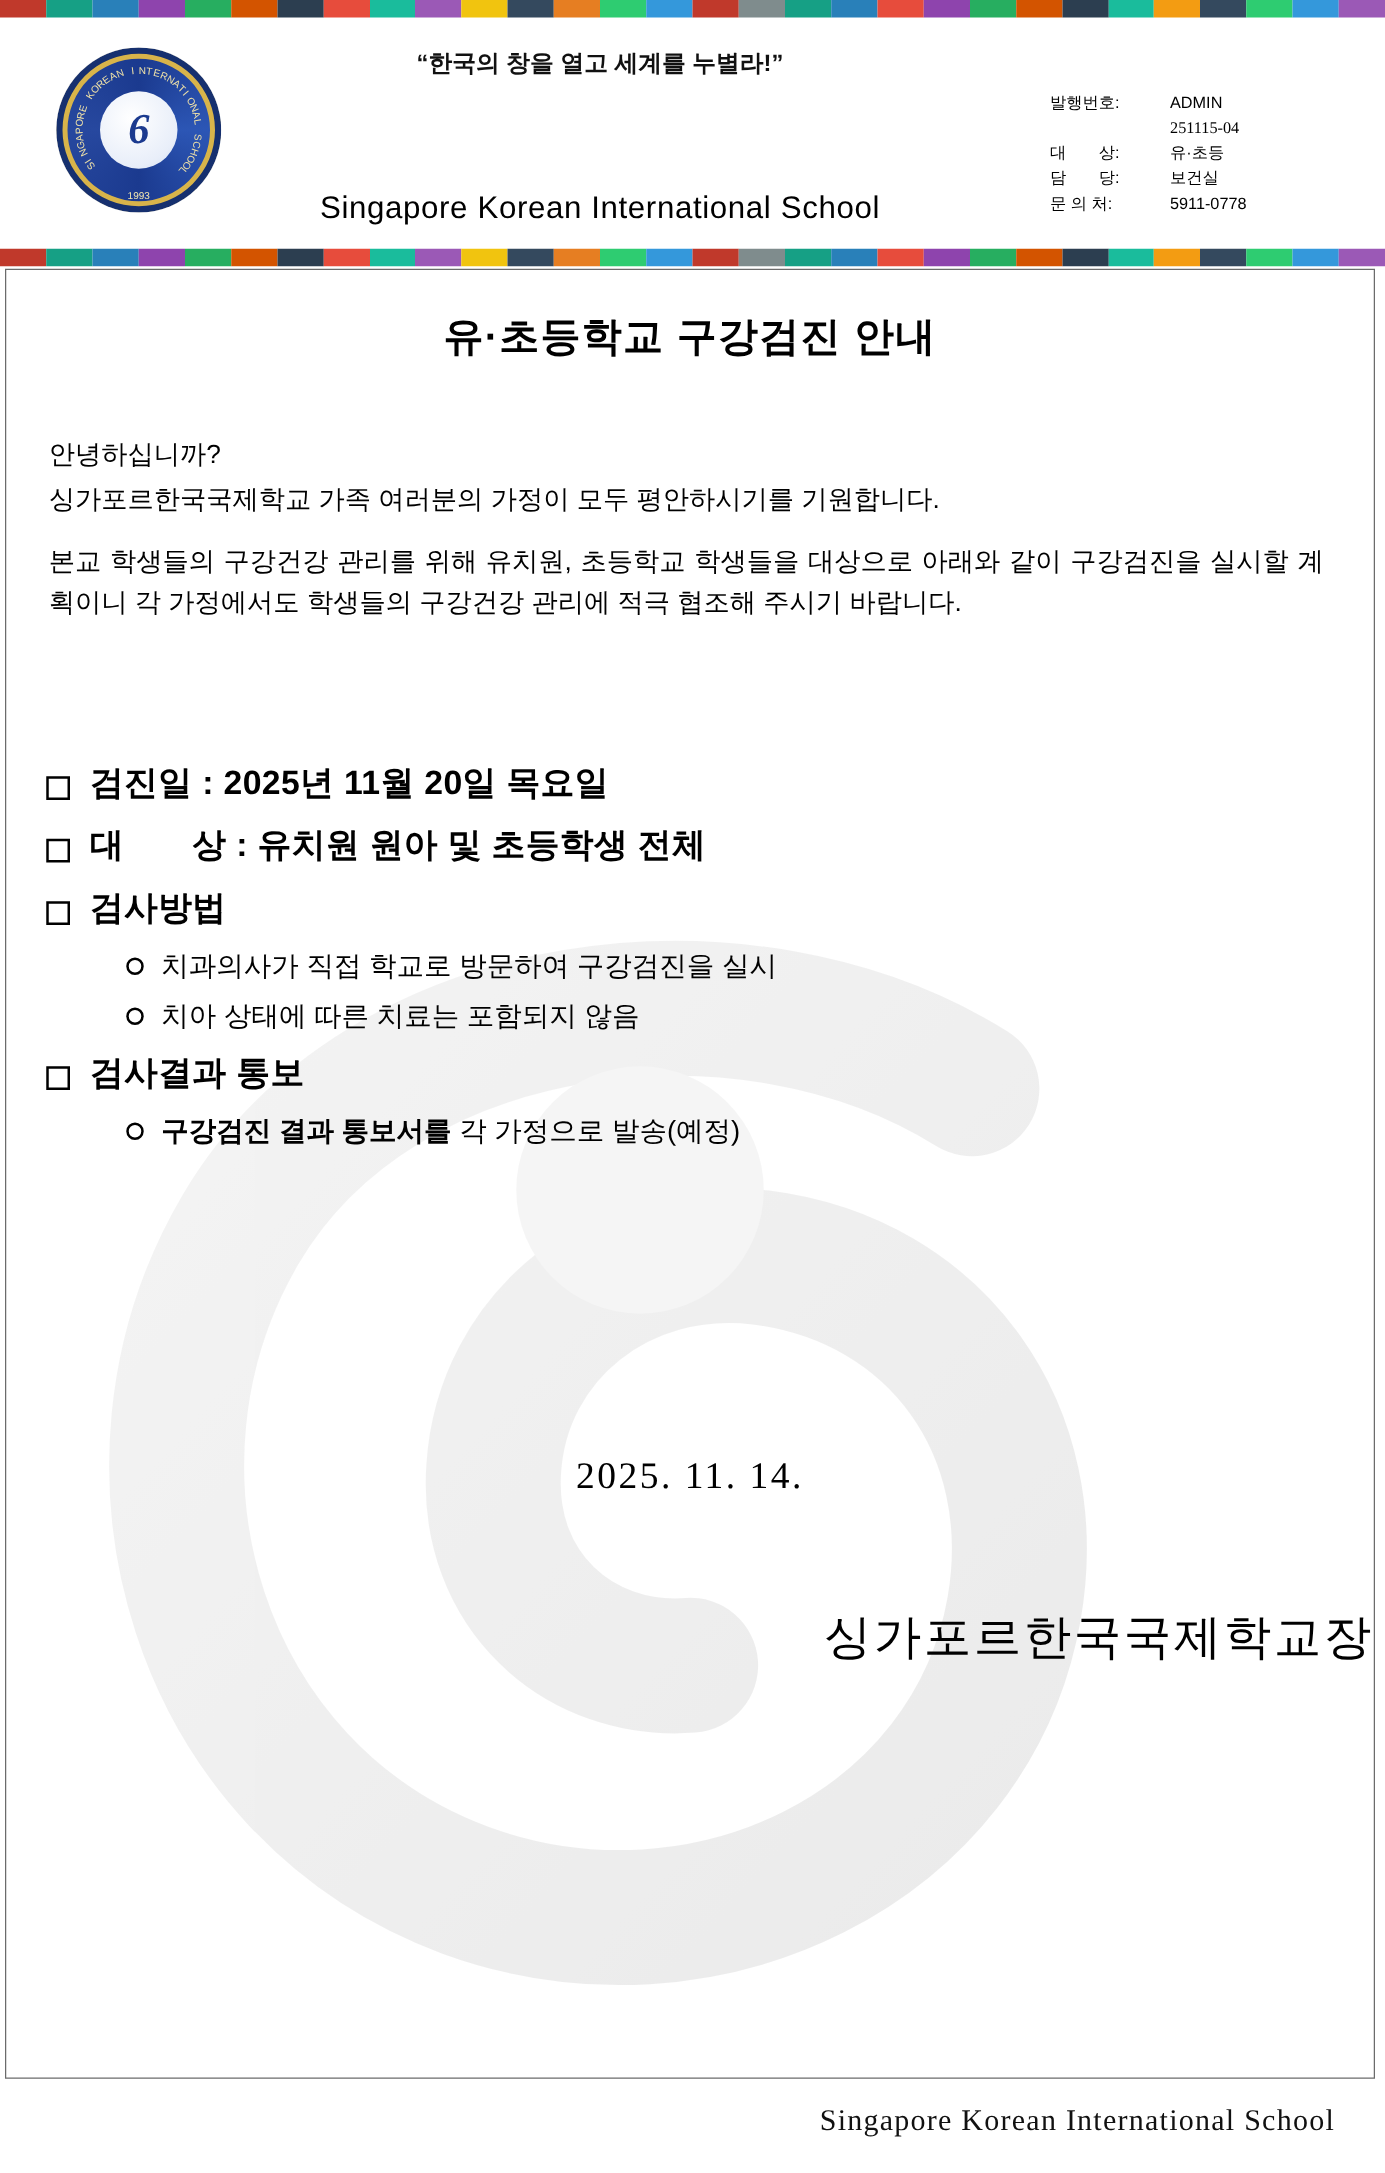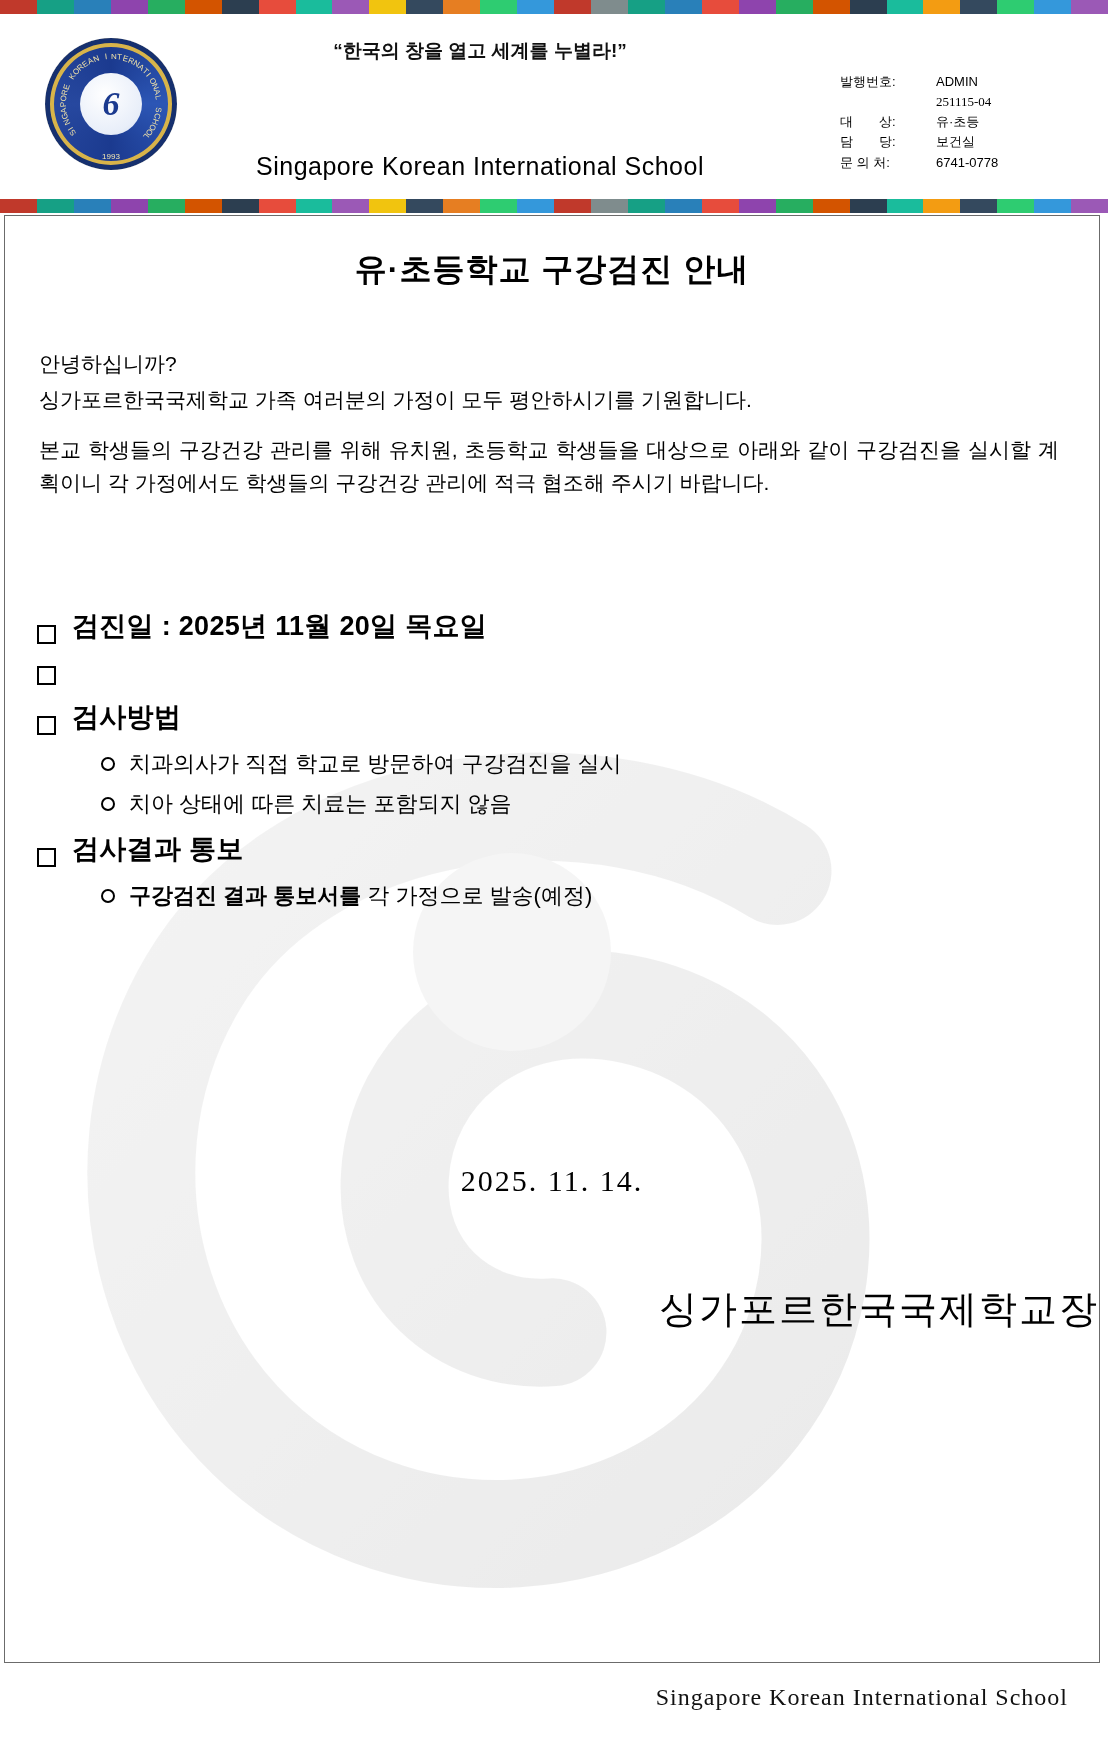--- a/index.html
+++ b/index.html
@@ -206,21 +206,21 @@
   }
 
   .checklist {
     position: absolute;
     left: 24px;
     top: 392px;
     width: 1040px;
   }
   .ck-item {
     display: flex;
-    align-items: flex-end;
+    align-items: center;
     margin-bottom: 14px;
   }
   .ck-box {
     width: 19px;
     height: 19px;
     border: 2px solid #000;
     margin: 8px 16px 0 8px;
     flex: 0 0 19px;
     box-sizing: border-box;
   }
@@ -382,21 +382,21 @@
       <div class="row">
         <div class="lbl">대　　상:</div>
         <div class="val">유·초등</div>
       </div>
       <div class="row">
         <div class="lbl">담　　당:</div>
         <div class="val">보건실</div>
       </div>
       <div class="row">
         <div class="lbl">문 의 처:</div>
-        <div class="val">6741-0778</div>
+        <div class="val">5911-0778</div>
       </div>
     </div>
   </div>
 
   <div class="colorbar bottom">
       <span style="background: rgb(192, 57, 43);"></span>
       <span style="background: rgb(22, 160, 133);"></span>
       <span style="background: rgb(41, 128, 185);"></span>
       <span style="background: rgb(142, 68, 173);"></span>
       <span style="background: rgb(39, 174, 96);"></span>
@@ -448,20 +448,21 @@
 
     <div class="checklist">
 
       <div class="ck-item">
         <div class="ck-box"></div>
         <div class="ck-text">검진일 : 2025년 11월 20일 목요일</div>
       </div>
 
       <div class="ck-item">
         <div class="ck-box"></div>
+        <div class="ck-text">대　　상 : 유치원 원아 및 초등학생 전체</div>
       </div>
 
       <div class="ck-item">
         <div class="ck-box"></div>
         <div class="ck-text">검사방법</div>
       </div>
       <div class="sub-list">
         <div class="sub-item">
           <div class="sub-circle"></div>
           <div>치과의사가 직접 학교로 방문하여 구강검진을 실시</div>

